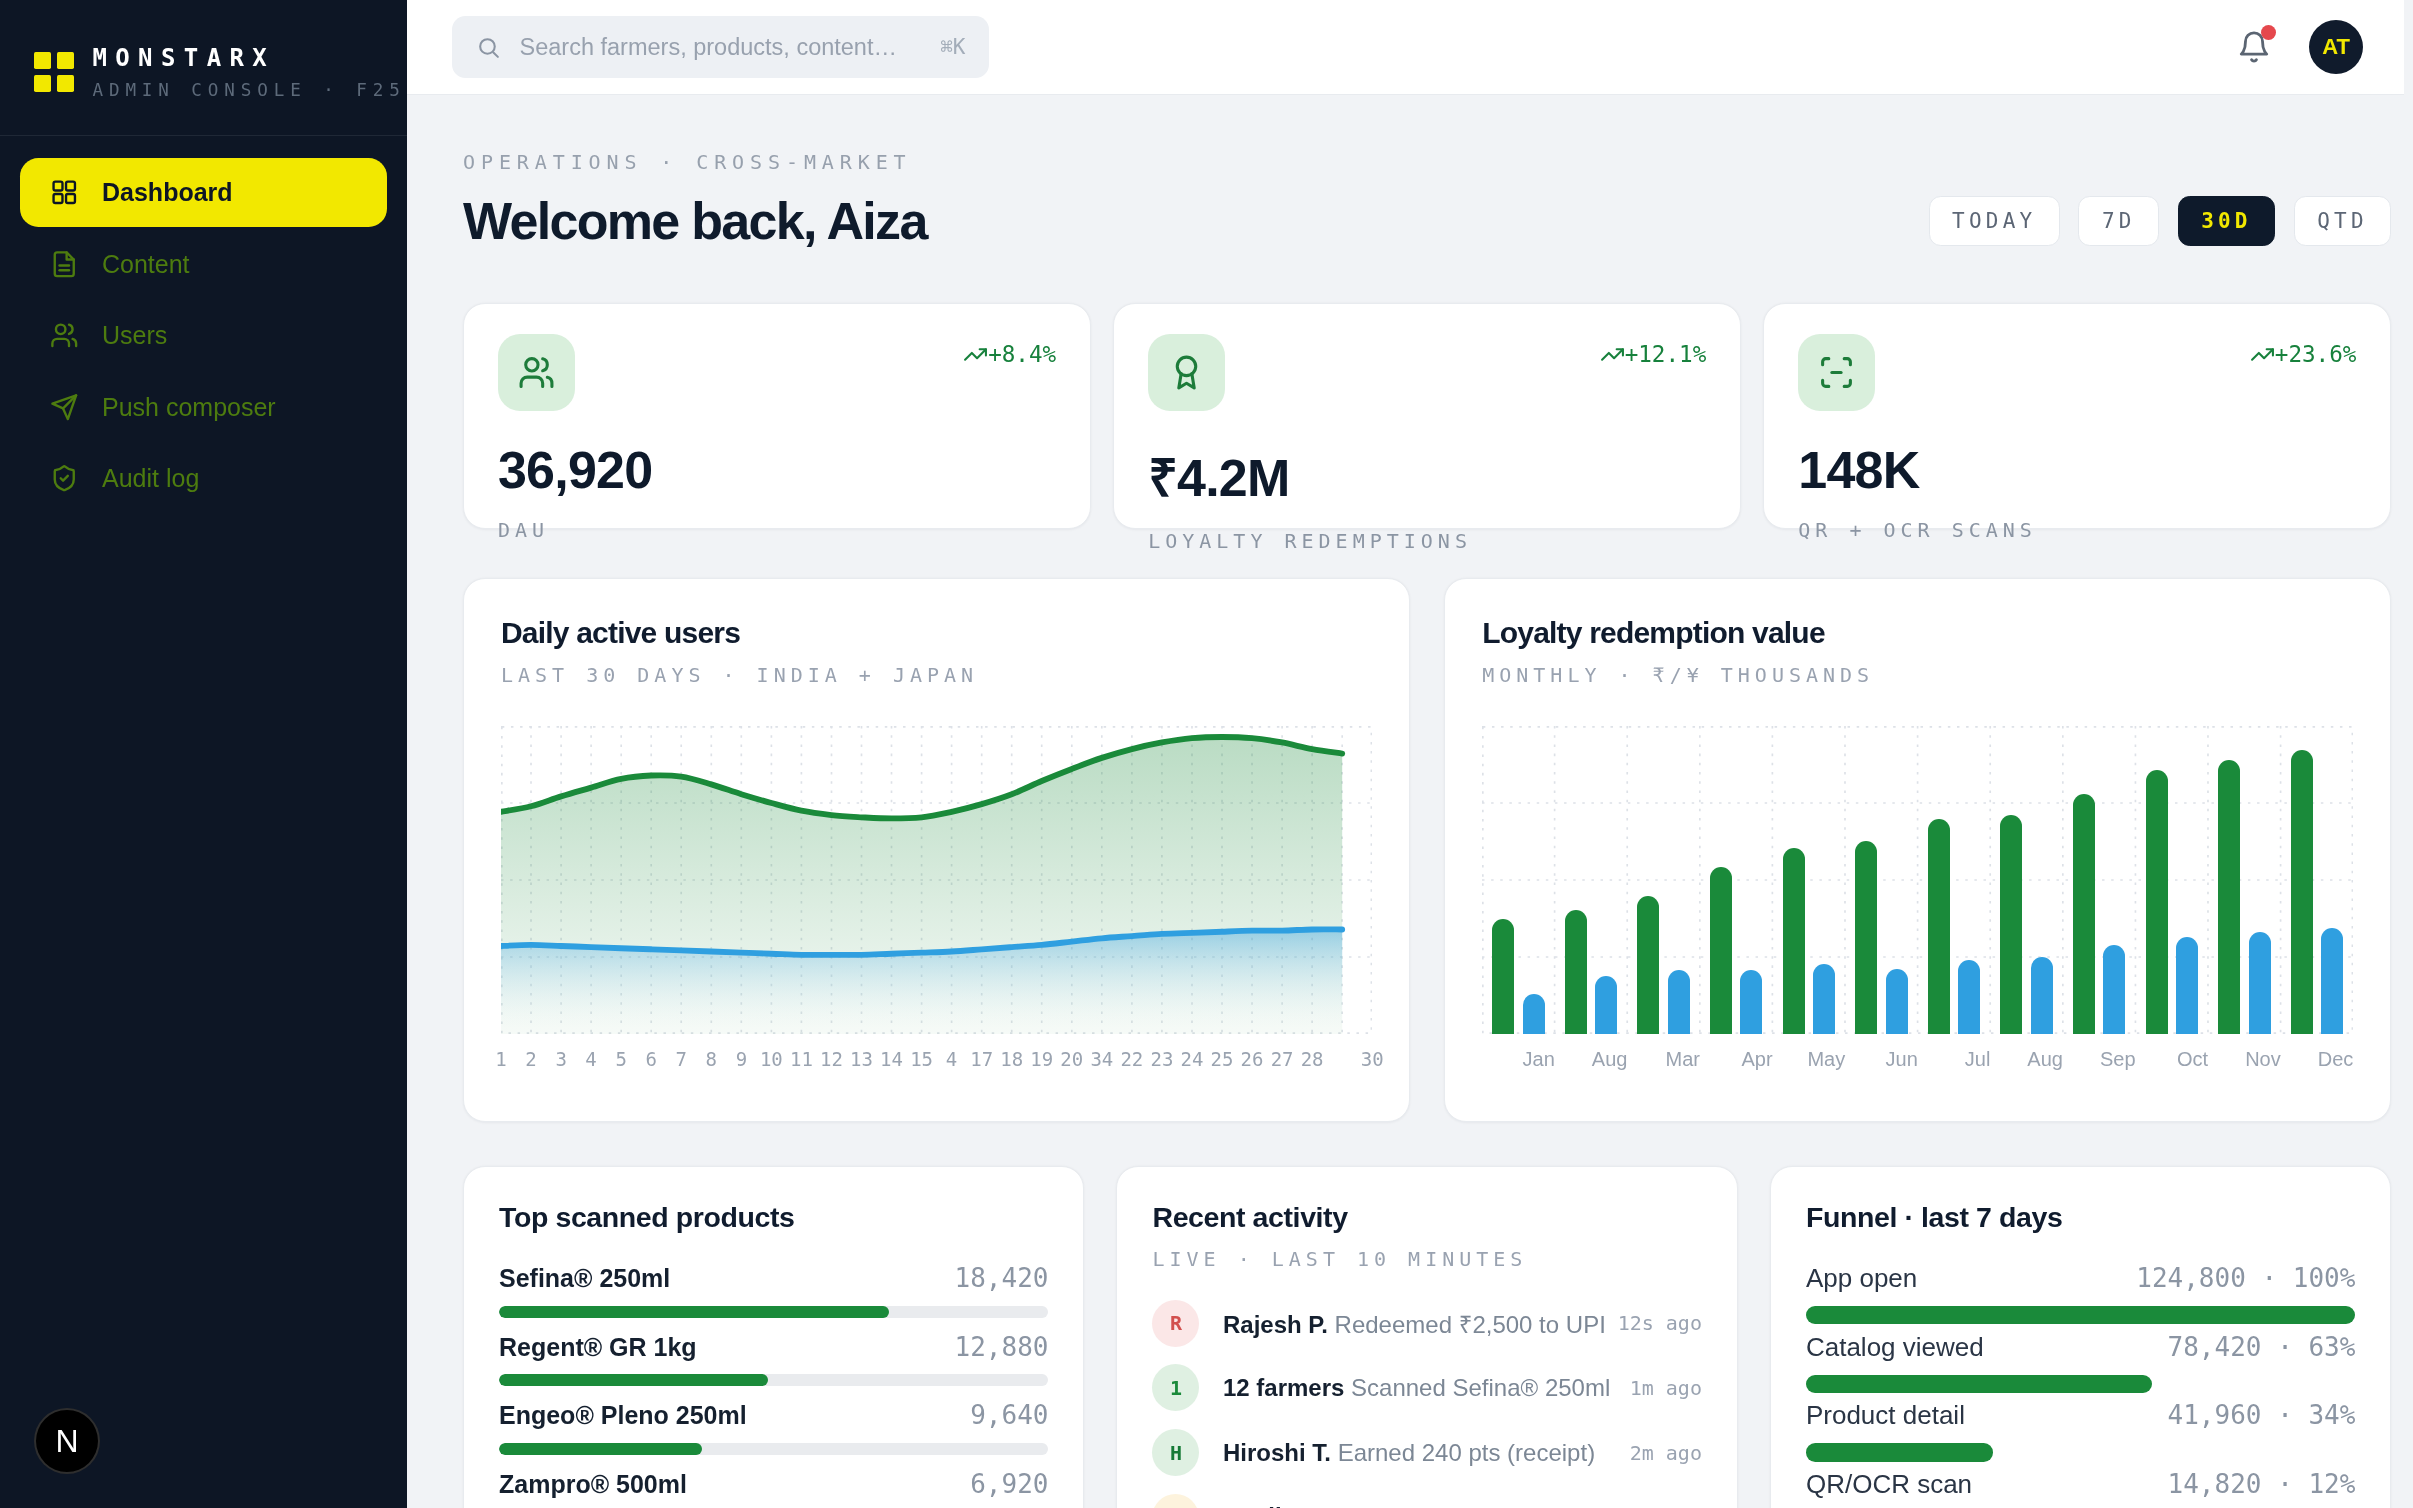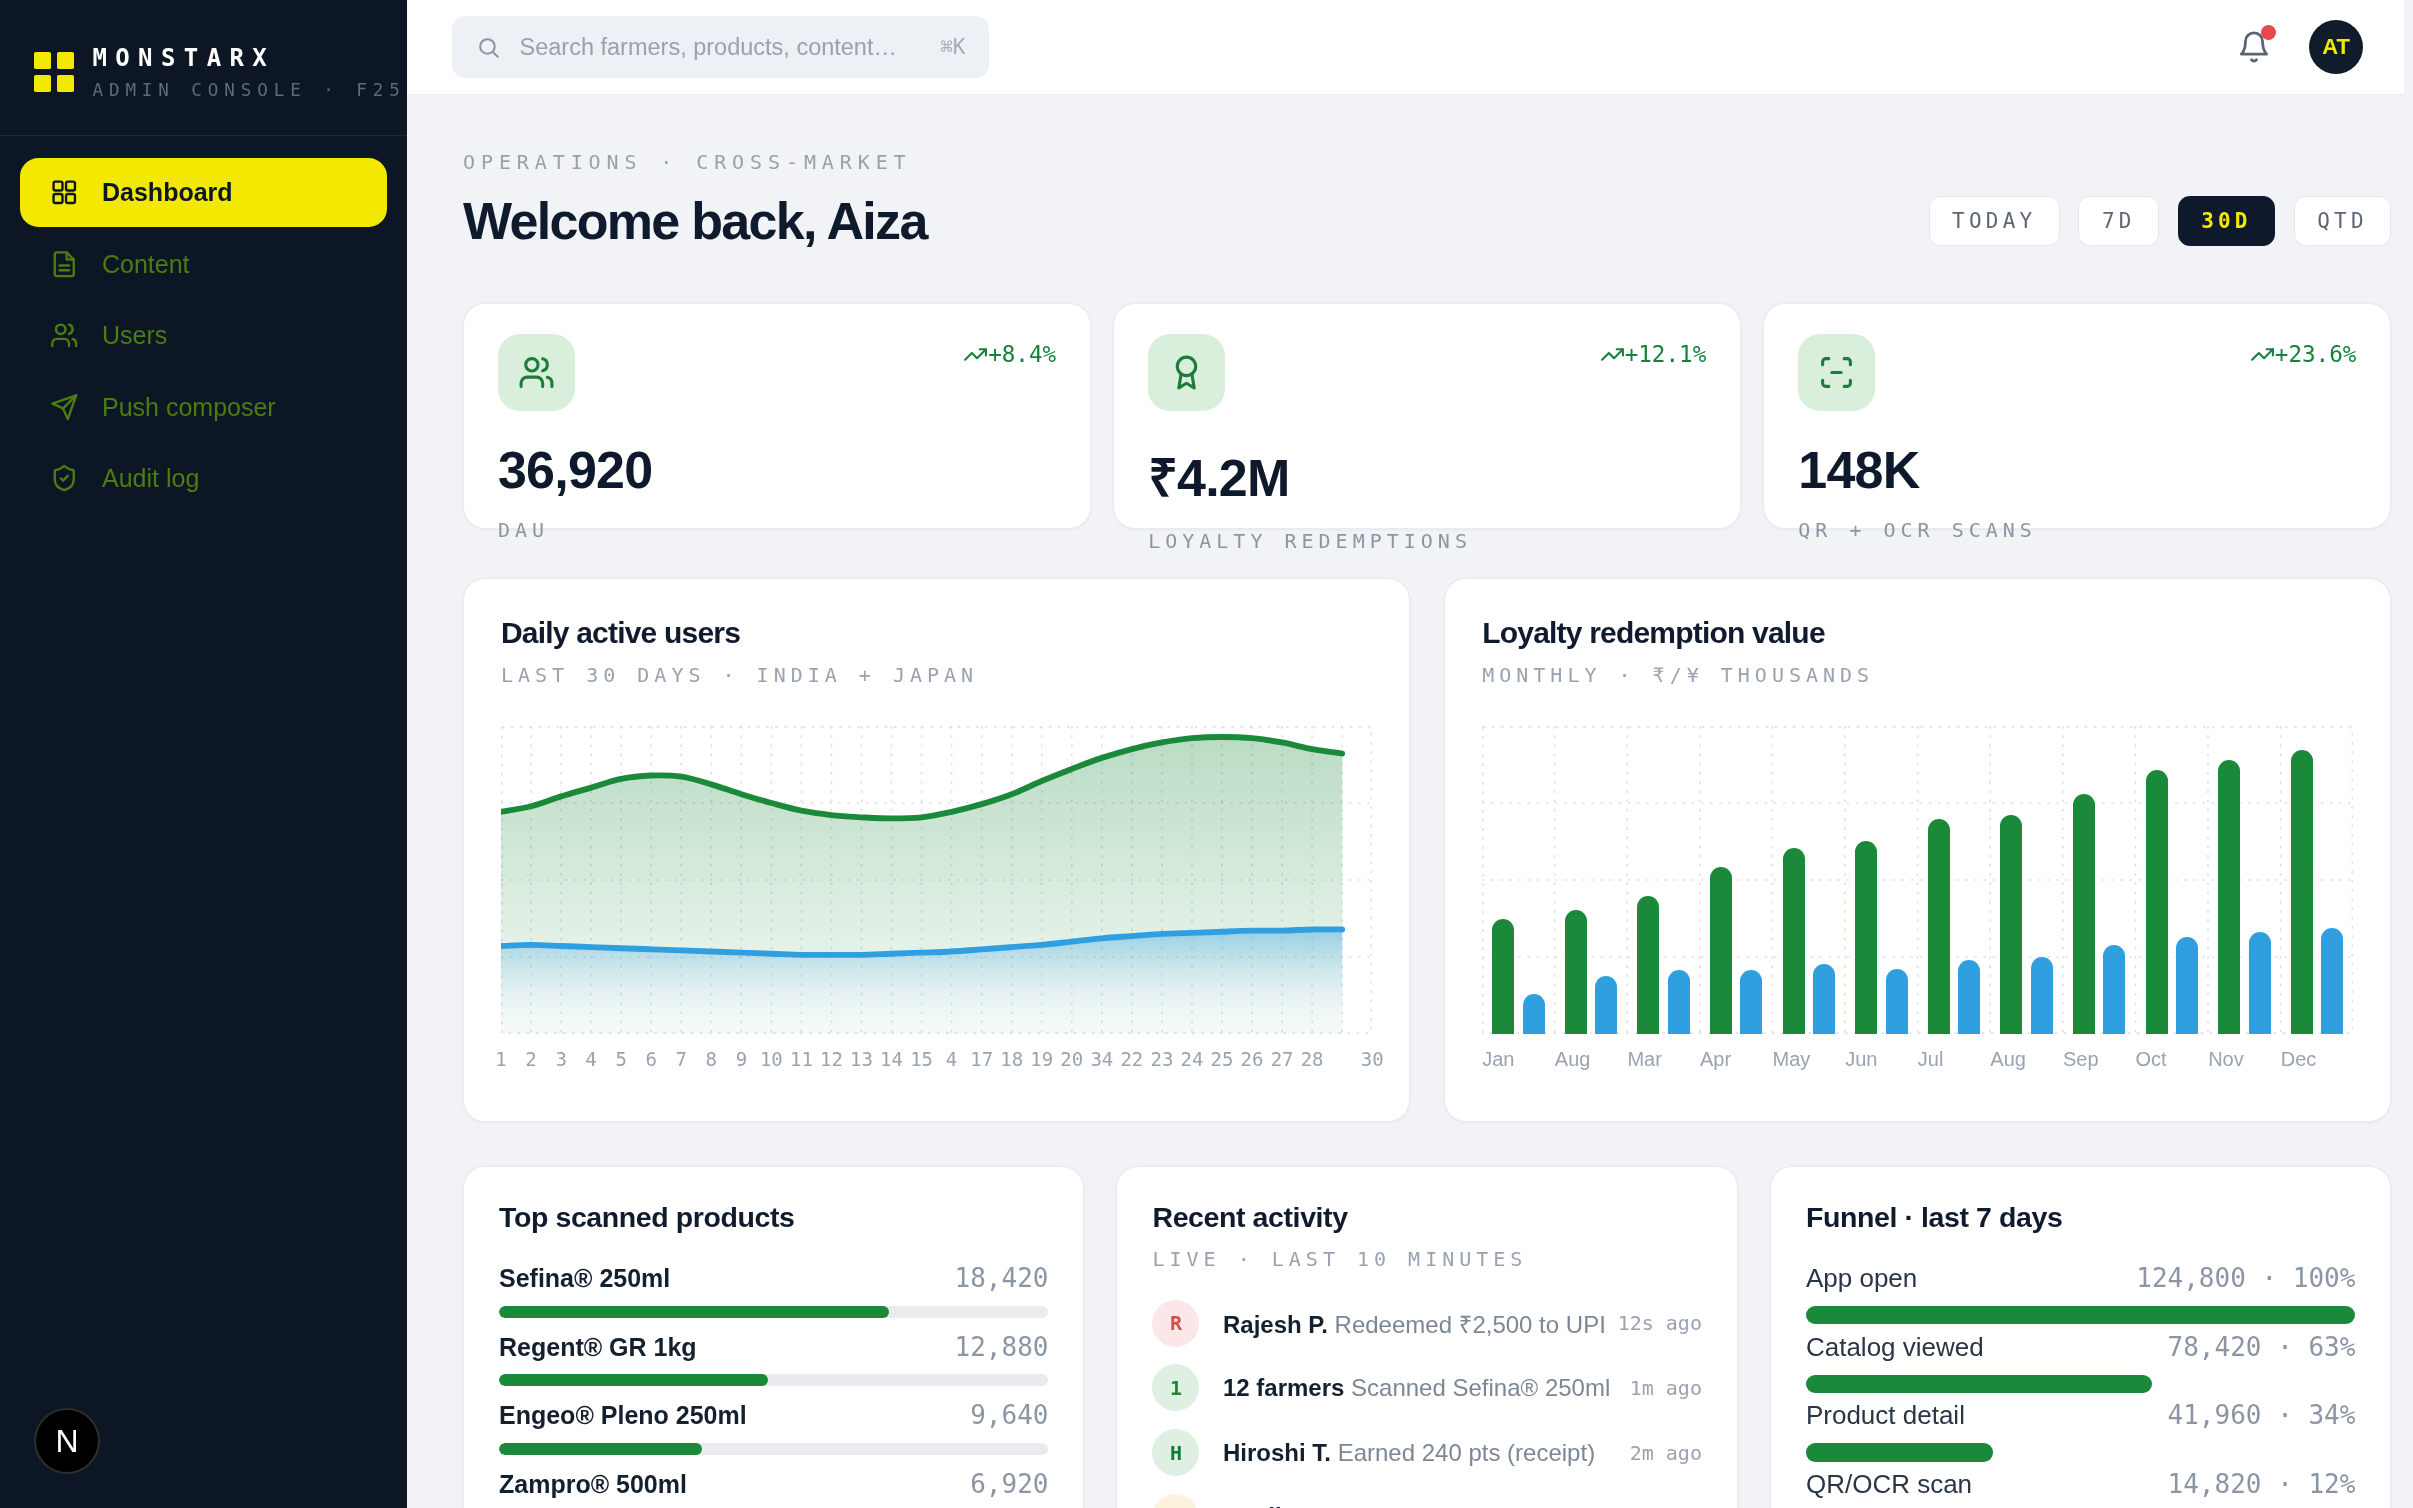--- a/index.html
+++ b/index.html
@@ -76,21 +76,21 @@
   .card-title{color:#101c2e;font-size:30px;font-weight:700;letter-spacing:-0.8px;}
   .card-sub{color:#99a2b0;font-size:20px;letter-spacing:5px;margin-top:13.4px;}
   .plot{position:relative;height:308px;margin-top:39px;}
   .plot svg.layer{position:absolute;inset:0;width:100%;height:100%;}
   .x-axis{position:relative;height:28.5px;margin-top:13.4px;}
   .x-axis span{position:absolute;transform:translateX(-50%);color:#9aa3b0;font-size:19px;}
   .bar-groups{position:absolute;inset:0;display:flex;}
   .bar-group{flex:1;display:flex;align-items:flex-end;justify-content:center;gap:8.4px;}
   .bar{width:22px;border-radius:11px 11px 0 0;}
   .month-row{display:flex;margin-top:13.4px;}
-  .month-row span{flex:1;text-align:left;color:#9aa3b0;font-size:20px;}
+  .month-row span{flex:1;text-align:right;color:#9aa3b0;font-size:20px;}
 
   
   .bottom{display:grid;grid-template-columns:1fr 1fr 1fr;gap:32px;margin-top:44px;}
   .bottom .card{height:469px;padding:34px 35px;box-sizing:border-box;}
   .list-title{color:#101c2e;font-size:28.5px;font-weight:700;letter-spacing:-0.4px;}
 
   .prod-rows{margin-top:30px;}
   .prod-row{margin-bottom:15px;}
   .prod-line{display:flex;justify-content:space-between;align-items:baseline;line-height:28.5px;}
   .prod-name{color:#15202f;font-size:25px;font-weight:700;}

